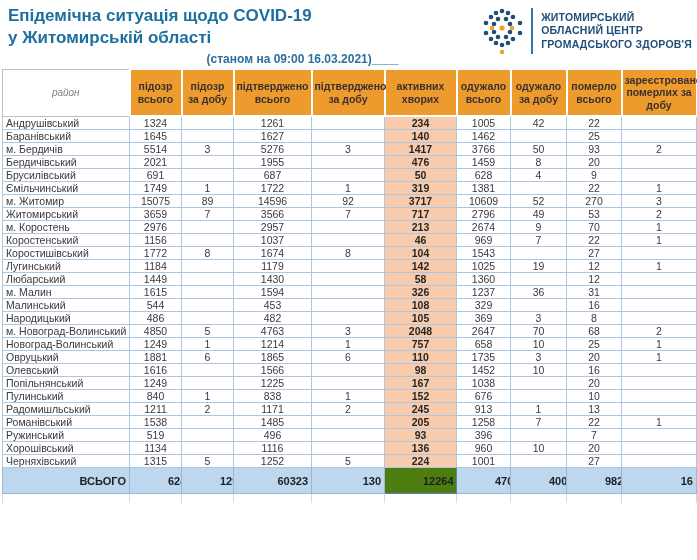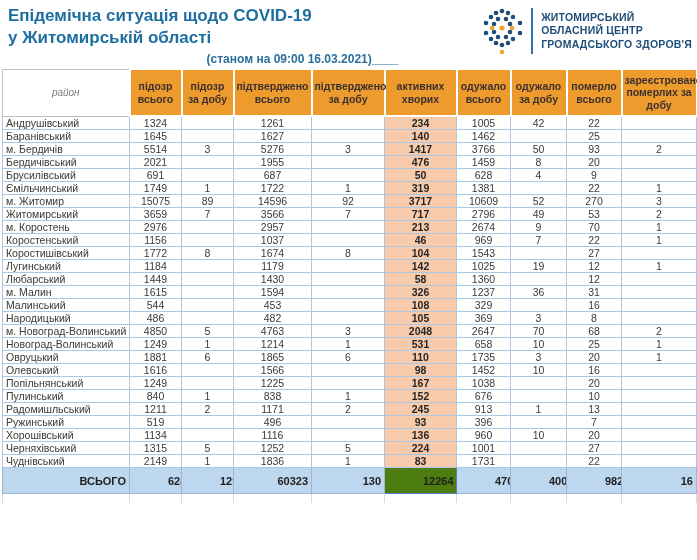--- a/index.html
+++ b/index.html
@@ -332,21 +332,21 @@
         <td>70</td>
         <td>68</td>
         <td>2</td>
       </tr>
       <tr>
         <td class="name">Новоград-Волинський</td>
         <td>1249</td>
         <td>1</td>
         <td>1214</td>
         <td>1</td>
-        <td class="active">531</td>
+        <td class="active">757</td>
         <td>658</td>
         <td>10</td>
         <td>25</td>
         <td>1</td>
       </tr>
       <tr>
         <td class="name">Овруцький</td>
         <td>1881</td>
         <td>6</td>
         <td>1865</td>
@@ -399,20 +399,32 @@
         <td>2</td>
         <td>1171</td>
         <td>2</td>
         <td class="active">245</td>
         <td>913</td>
         <td>1</td>
         <td>13</td>
         <td></td>
       </tr>
       <tr>
+        <td class="name">Романівський</td>
+        <td>1538</td>
+        <td></td>
+        <td>1485</td>
+        <td></td>
+        <td class="active">205</td>
+        <td>1258</td>
+        <td>7</td>
+        <td>22</td>
+        <td>1</td>
+      </tr>
+      <tr>
         <td class="name">Ружинський</td>
         <td>519</td>
         <td></td>
         <td>496</td>
         <td></td>
         <td class="active">93</td>
         <td>396</td>
         <td></td>
         <td>7</td>
         <td></td>
@@ -432,32 +444,20 @@
       <tr>
         <td class="name">Черняхівський</td>
         <td>1315</td>
         <td>5</td>
         <td>1252</td>
         <td>5</td>
         <td class="active">224</td>
         <td>1001</td>
         <td></td>
         <td>27</td>
-        <td></td>
-      </tr>
-      <tr>
-        <td class="name">Чуднівський</td>
-        <td>2149</td>
-        <td>1</td>
-        <td>1836</td>
-        <td>1</td>
-        <td class="active">83</td>
-        <td>1731</td>
-        <td></td>
-        <td>22</td>
         <td></td>
       </tr>
       <tr class="total">
         <td>ВСЬОГО</td>
         <td>62411</td>
         <td>129</td>
         <td>60323</td>
         <td>130</td>
         <td class="active">12264</td>
         <td>47077</td>

